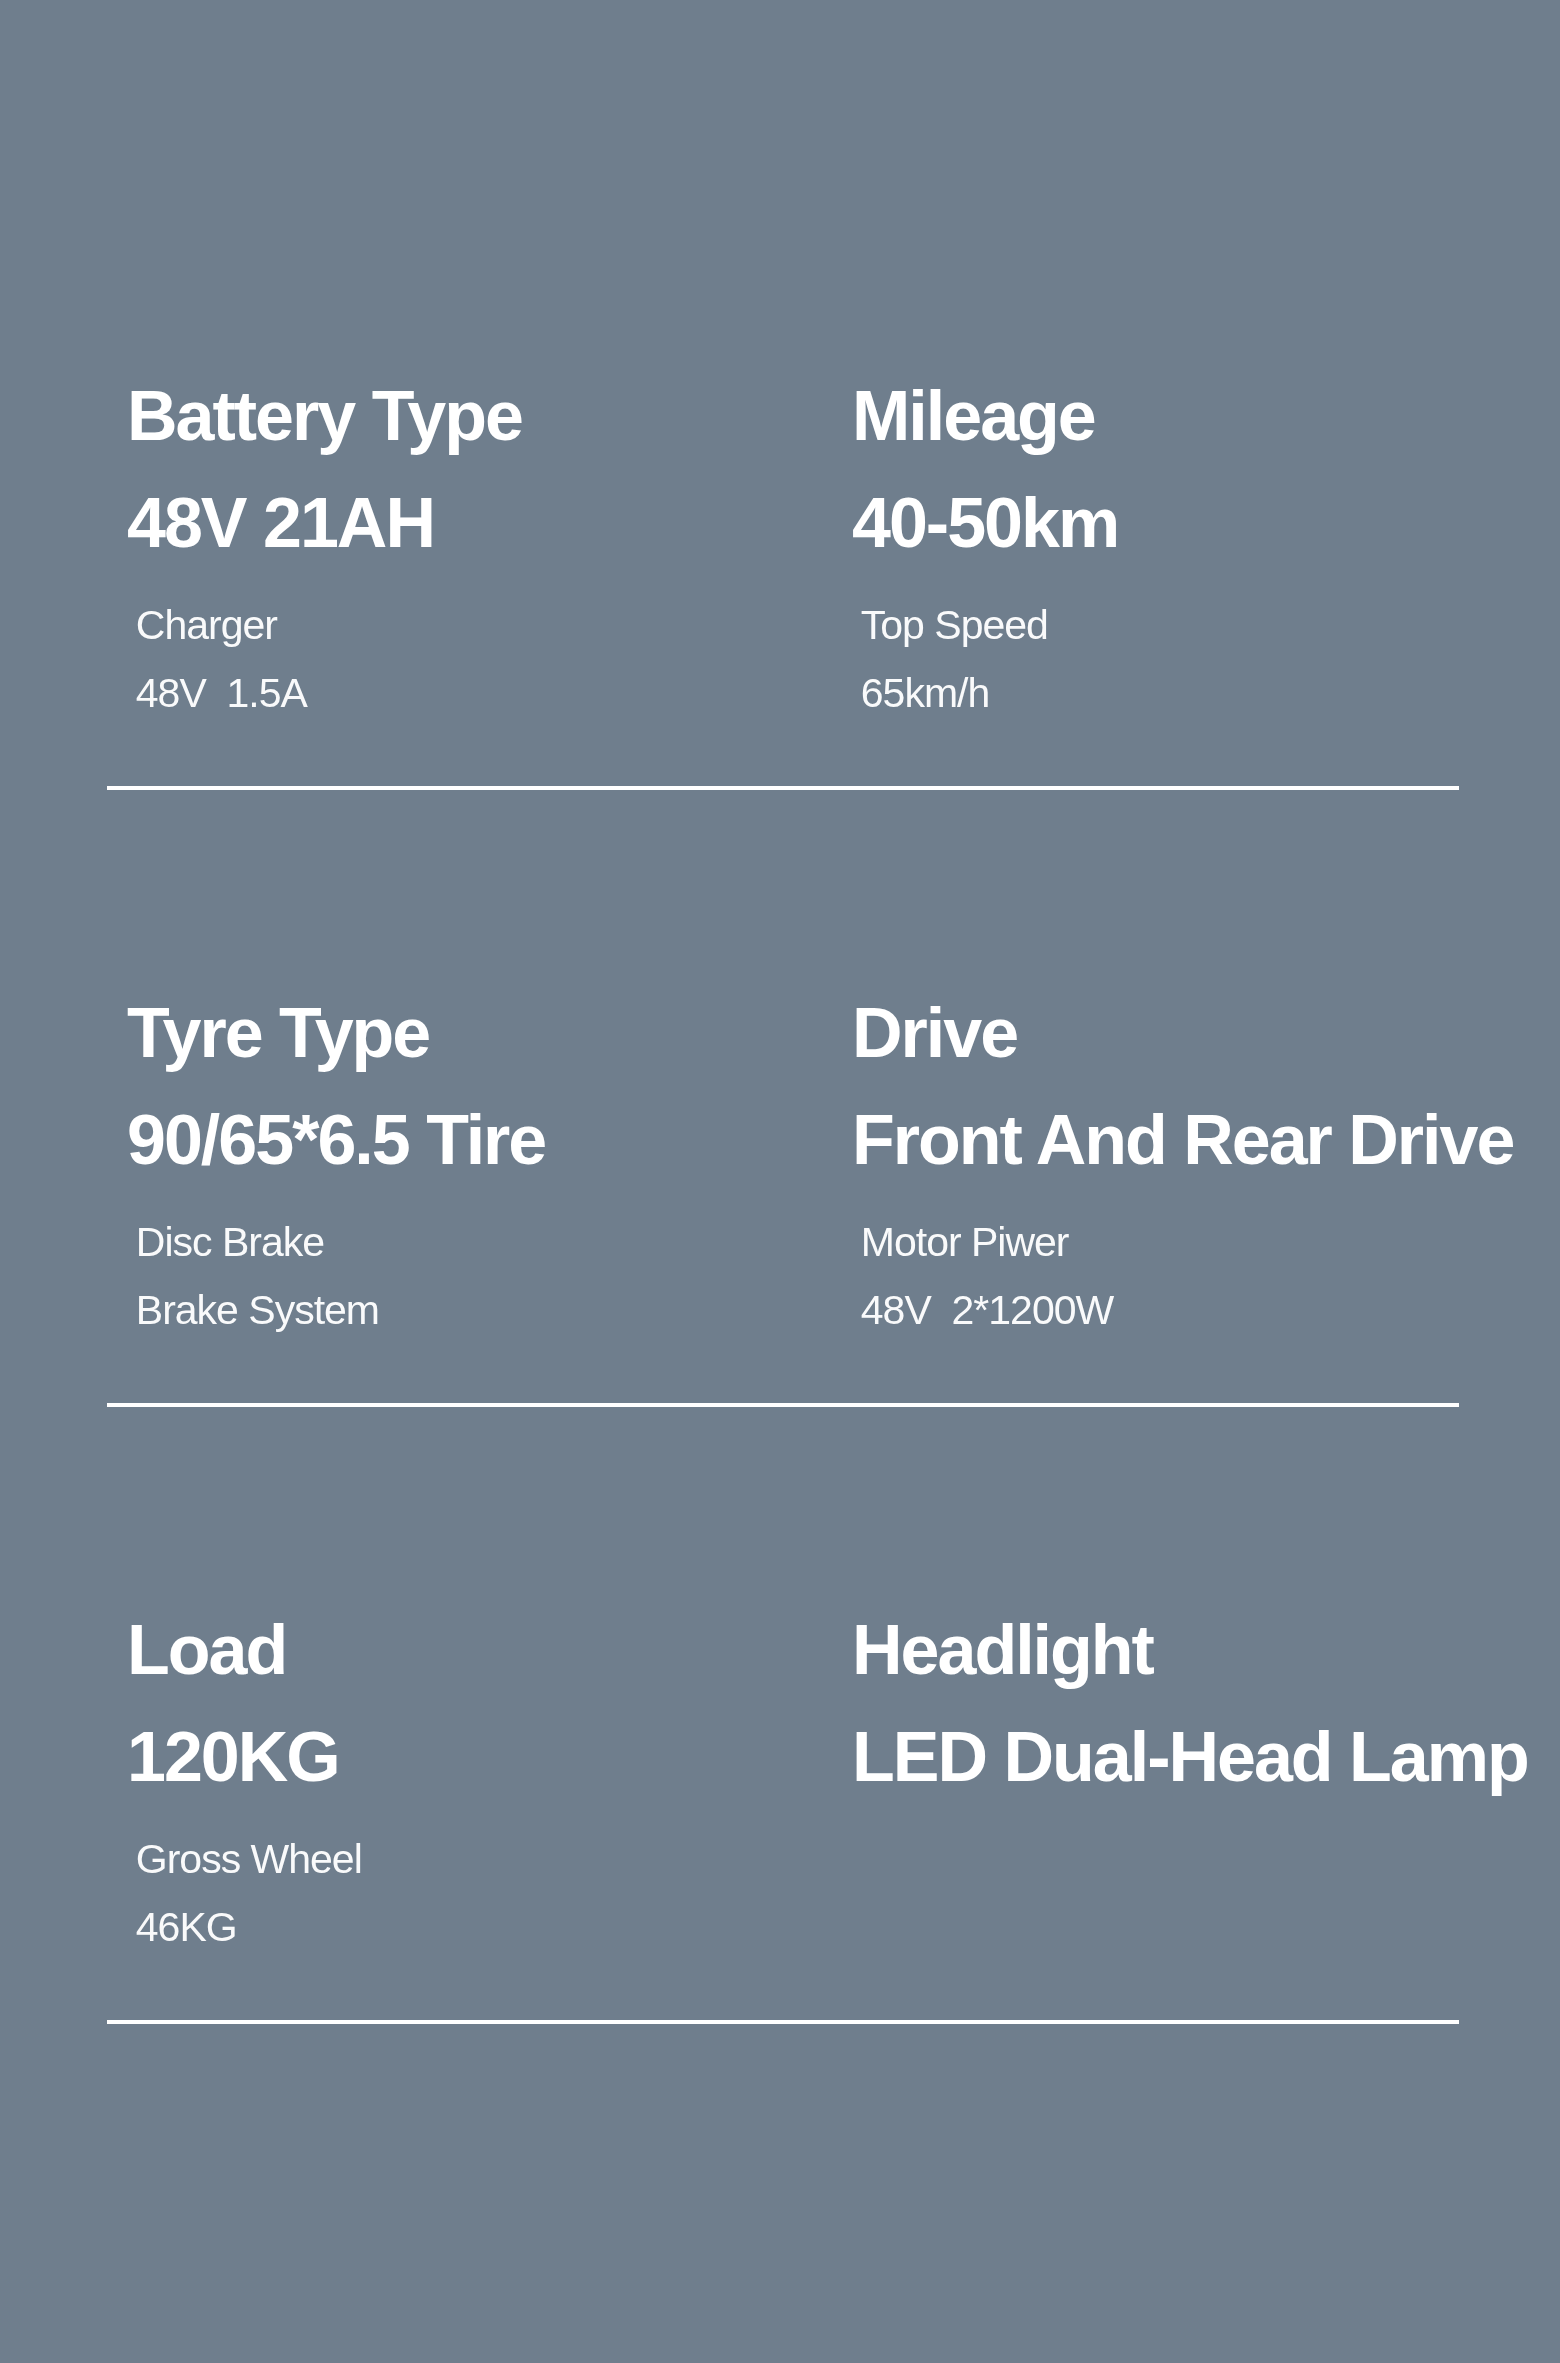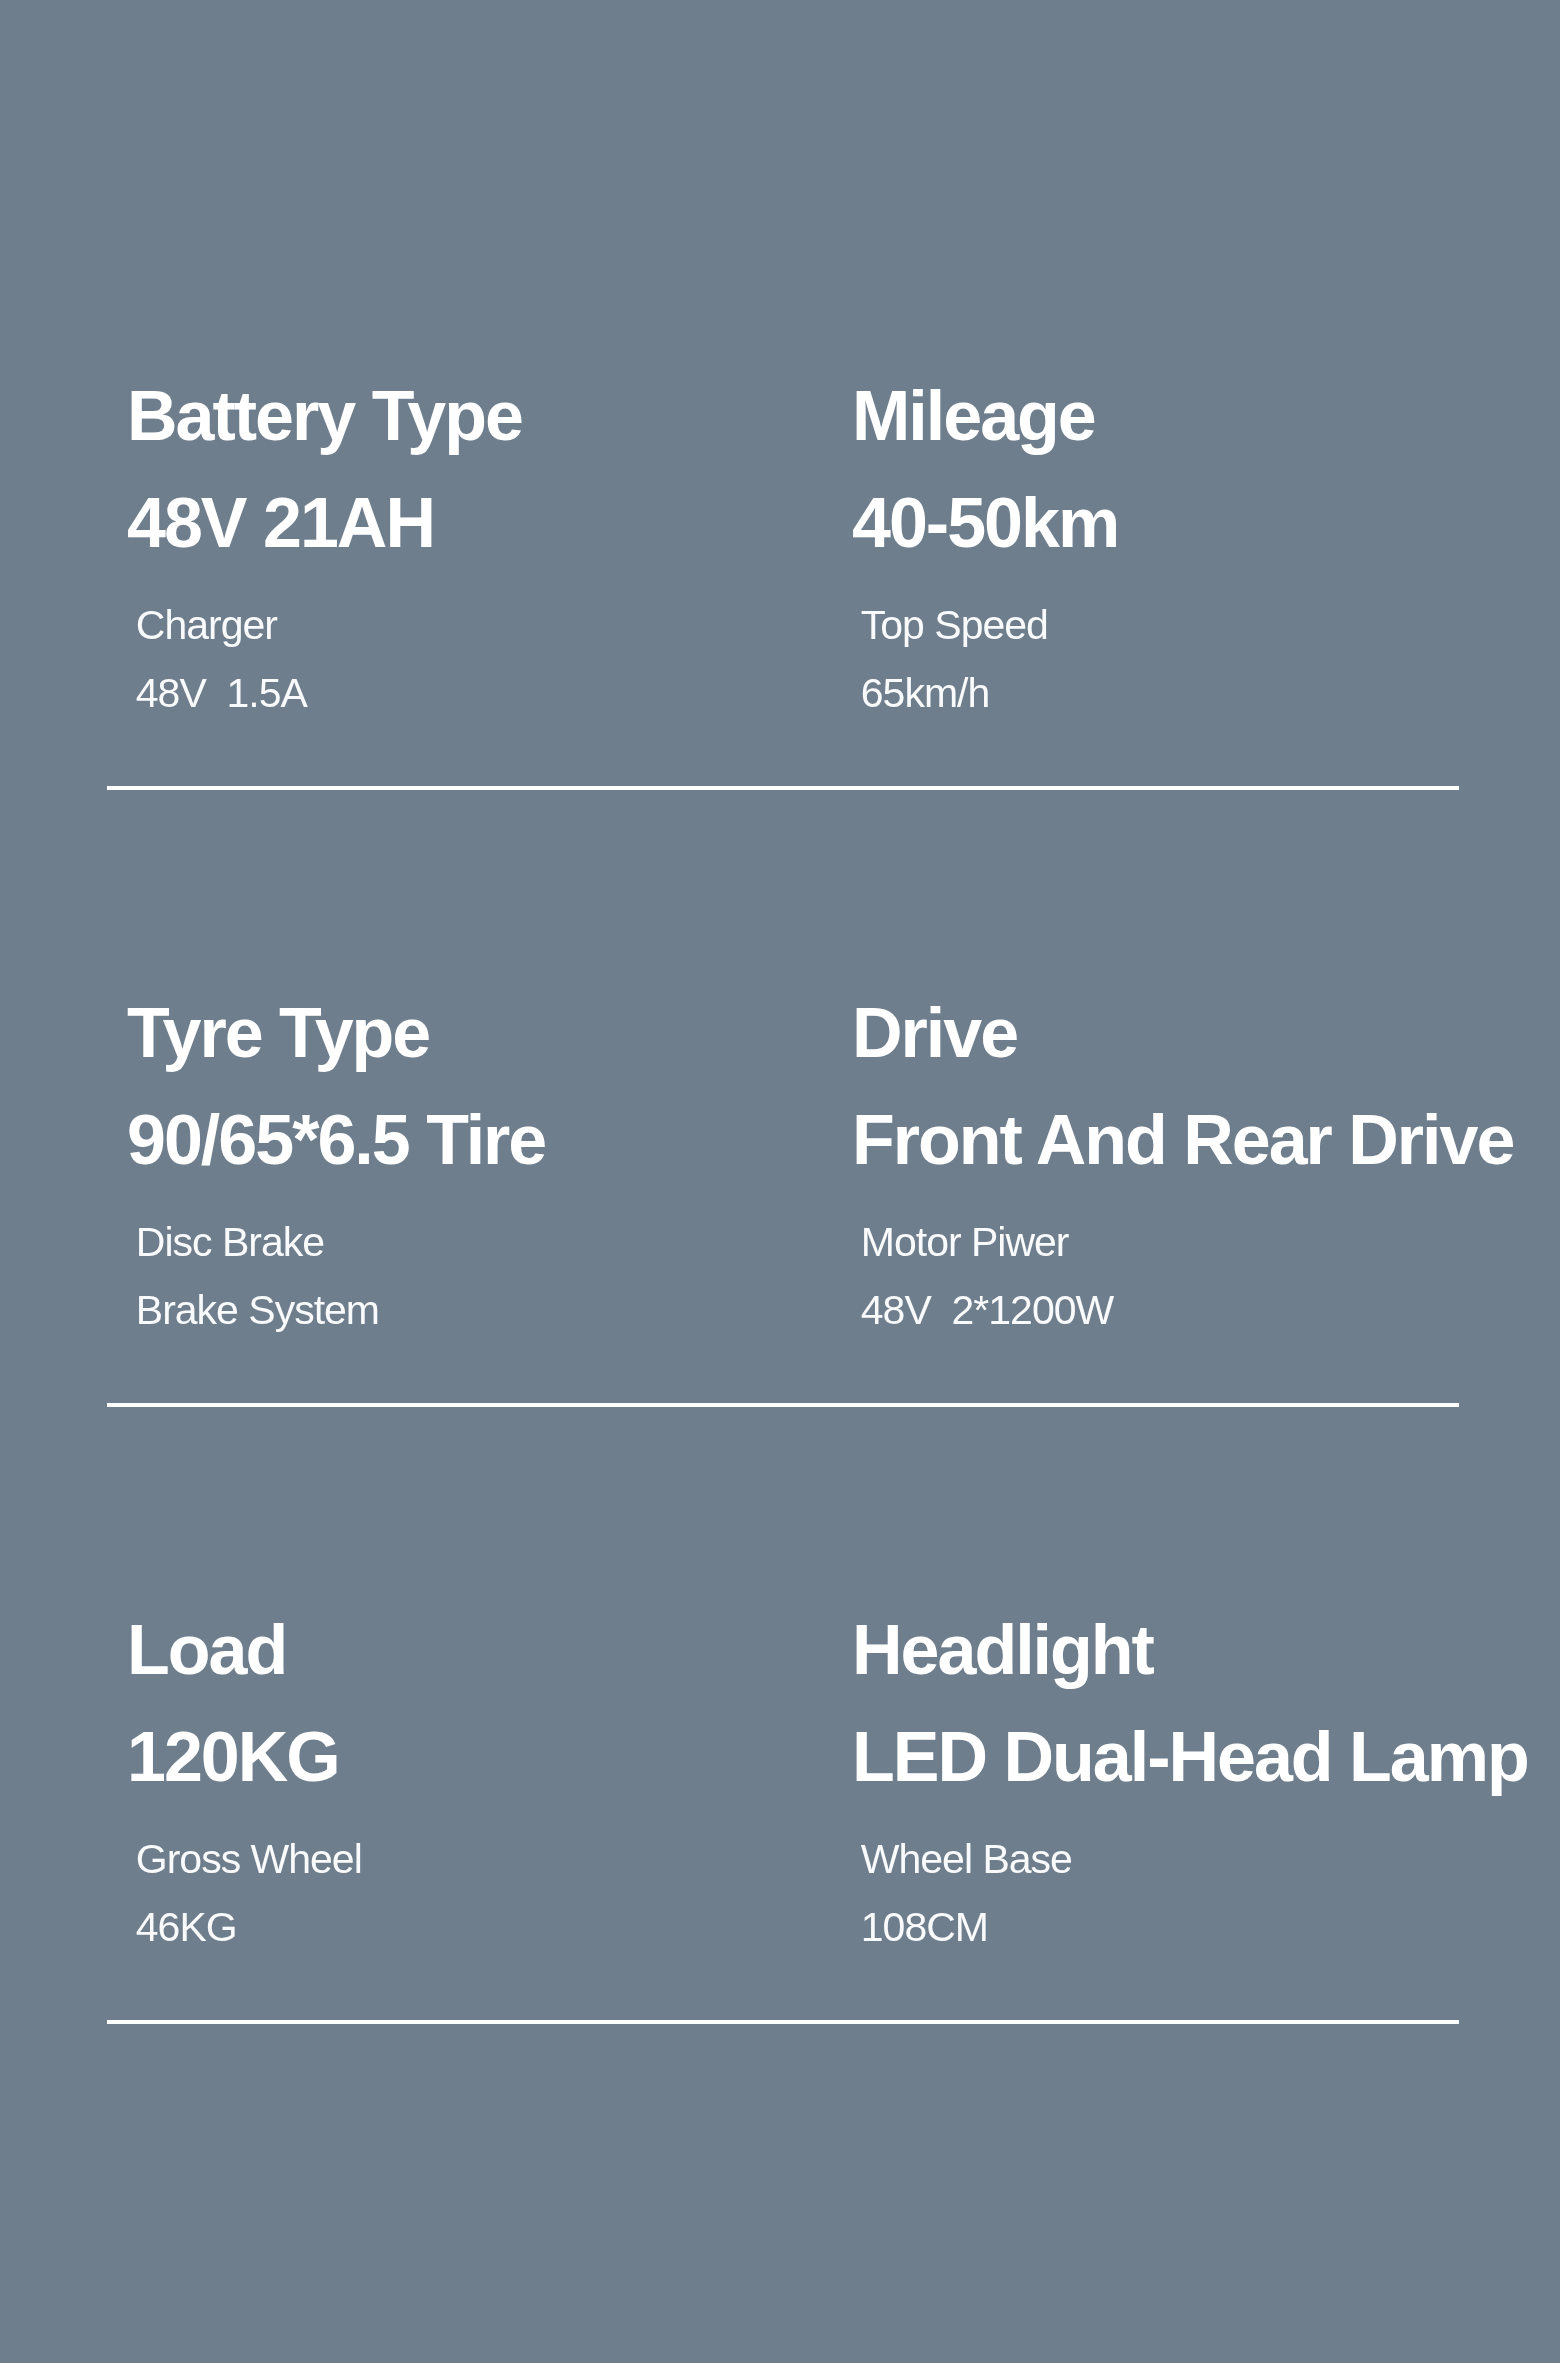--- a/index.html
+++ b/index.html
@@ -112,22 +112,18 @@
       <div class="title">Load</div>
       <div class="title">120KG</div>
       <div class="subs">
         <div class="sub">Gross Wheel</div>
         <div class="sub">46KG</div>
       </div>
     </div>
     <div class="cell cell-right">
       <div class="title">Headlight</div>
       <div class="title">LED Dual-Head Lamp</div>
-      <div class="subs">
-        <div class="sub">Wheel Base</div>
-        <div class="sub">108CM</div>
-      </div>
     </div>
     <div class="divider"></div>
   </section>
 
 </div>
 
 
 </body></html>

